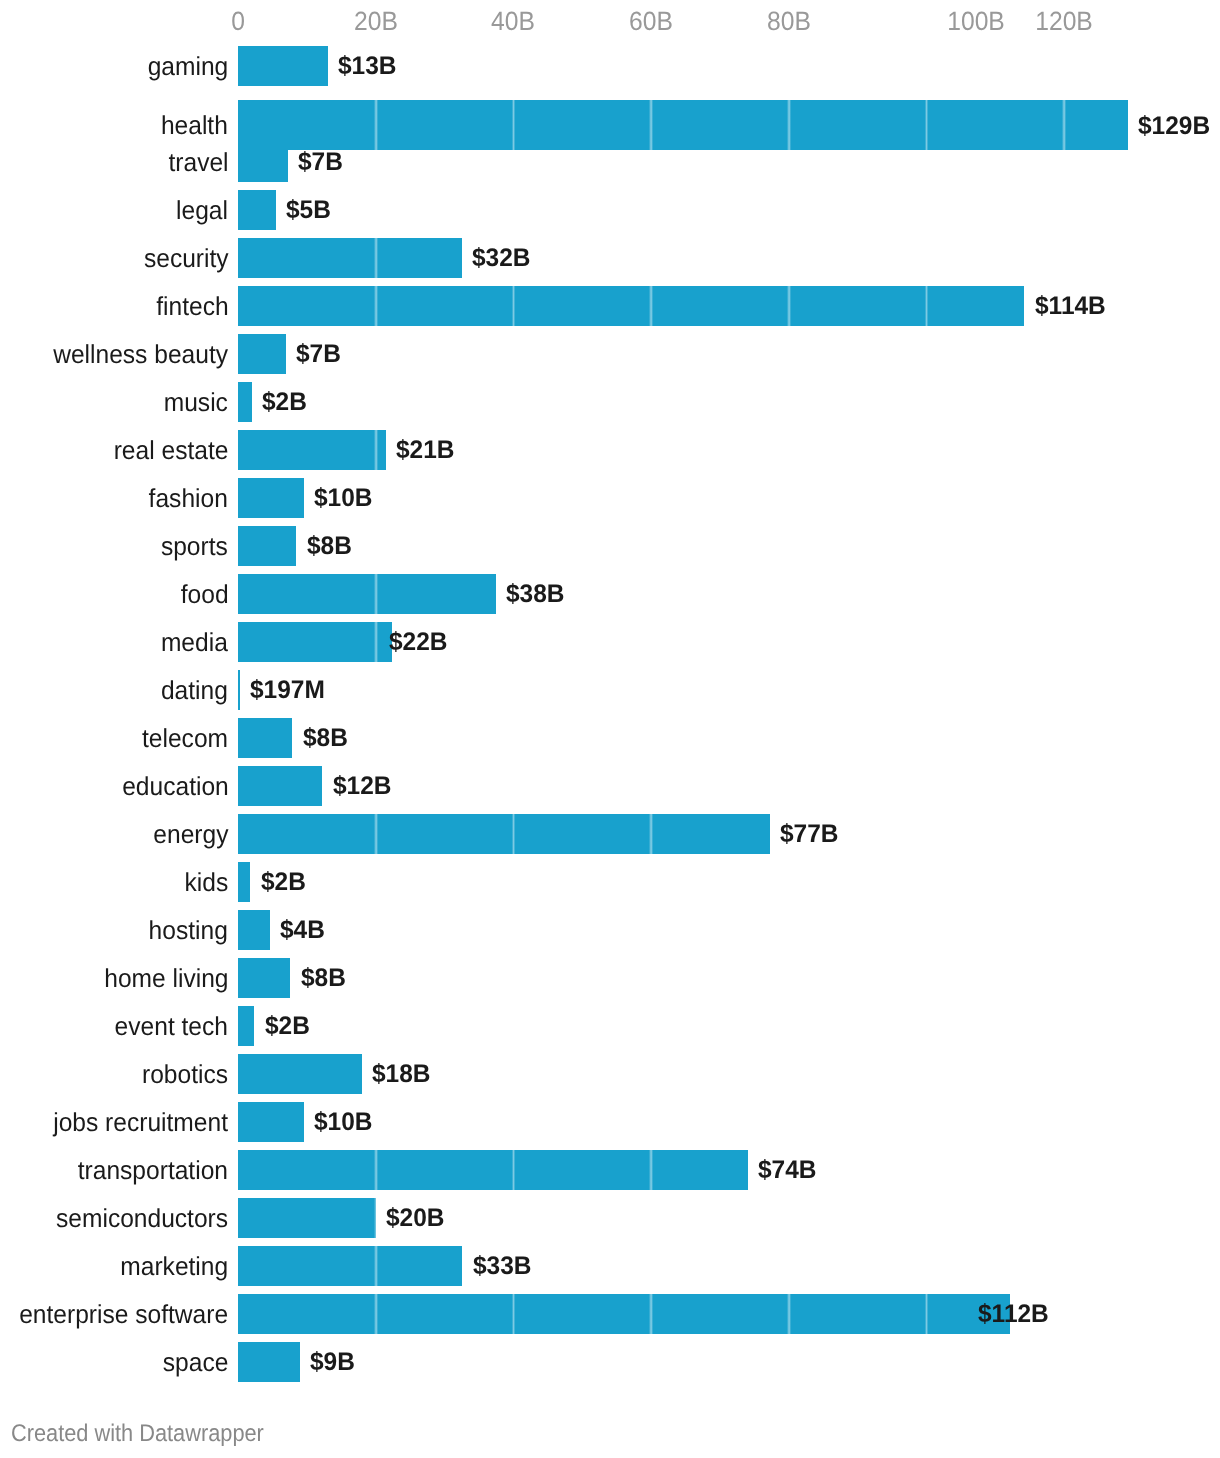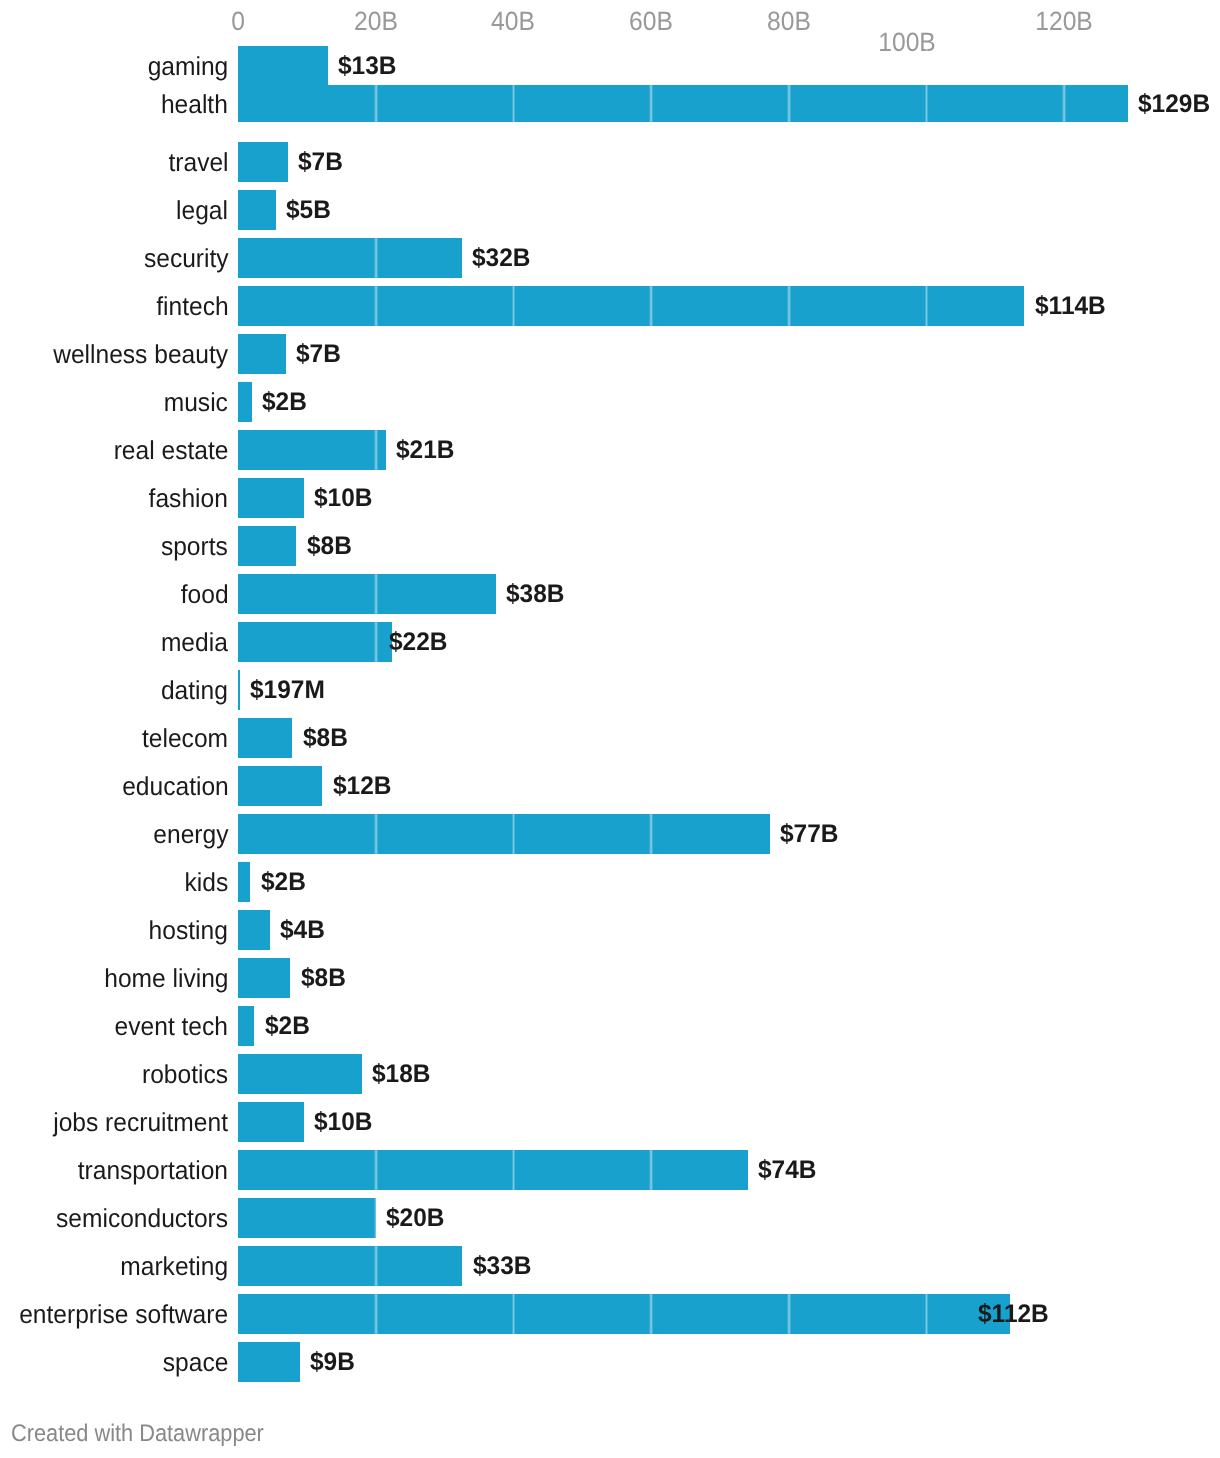--- a/index.html
+++ b/index.html
@@ -70,21 +70,21 @@
       <div class="gridline" style="left:1062.08px;top:45.90px;height:1335.80px;"></div>
       <div class="row" style="top:45.90px;height:39.80px;">
         <div class="cat-label" style="width:228.30px;">
           <span>gaming</span>
         </div>
         <div class="bar" style="left:238.30px;width:89.50px;"></div>
         <div class="val-label" style="left:338.30px;">
           <span>$13B</span>
         </div>
       </div>
-      <div class="row" style="top:85px;height:37px;">
+      <div class="row" style="top:100px;height:50px;">
         <div class="cat-label" style="width:228.30px;">
           <span>health</span>
         </div>
         <div class="bar" style="left:238.30px;width:889.59px;"></div>
         <div class="val-label" style="left:1138.39px;">
           <span>$129B</span>
         </div>
       </div>
       <div class="row" style="top:141.90px;height:39.80px;">
         <div class="cat-label" style="width:228.30px;">
@@ -321,19 +321,19 @@
         </div>
       </div>
   </div>
 
   <div class="x-axis">
       <div class="axis-label" style="left:238.30px;"><span>0</span></div>
       <div class="axis-label" style="left:375.88px;"><span>20B</span></div>
       <div class="axis-label" style="left:513.46px;"><span>40B</span></div>
       <div class="axis-label" style="left:651.04px;"><span>60B</span></div>
       <div class="axis-label" style="left:788.62px;"><span>80B</span></div>
-      <div class="axis-label" style="left:907px;margin-top:21px;"><span>100B</span></div>
+      <div class="axis-label" style="left:976px;"><span>100B</span></div>
       <div class="axis-label" style="left:1063.78px;"><span>120B</span></div>
   </div>
 
   <div class="credit"><span>Created with Datawrapper</span></div>
 
 </div>
 
 </body></html>

